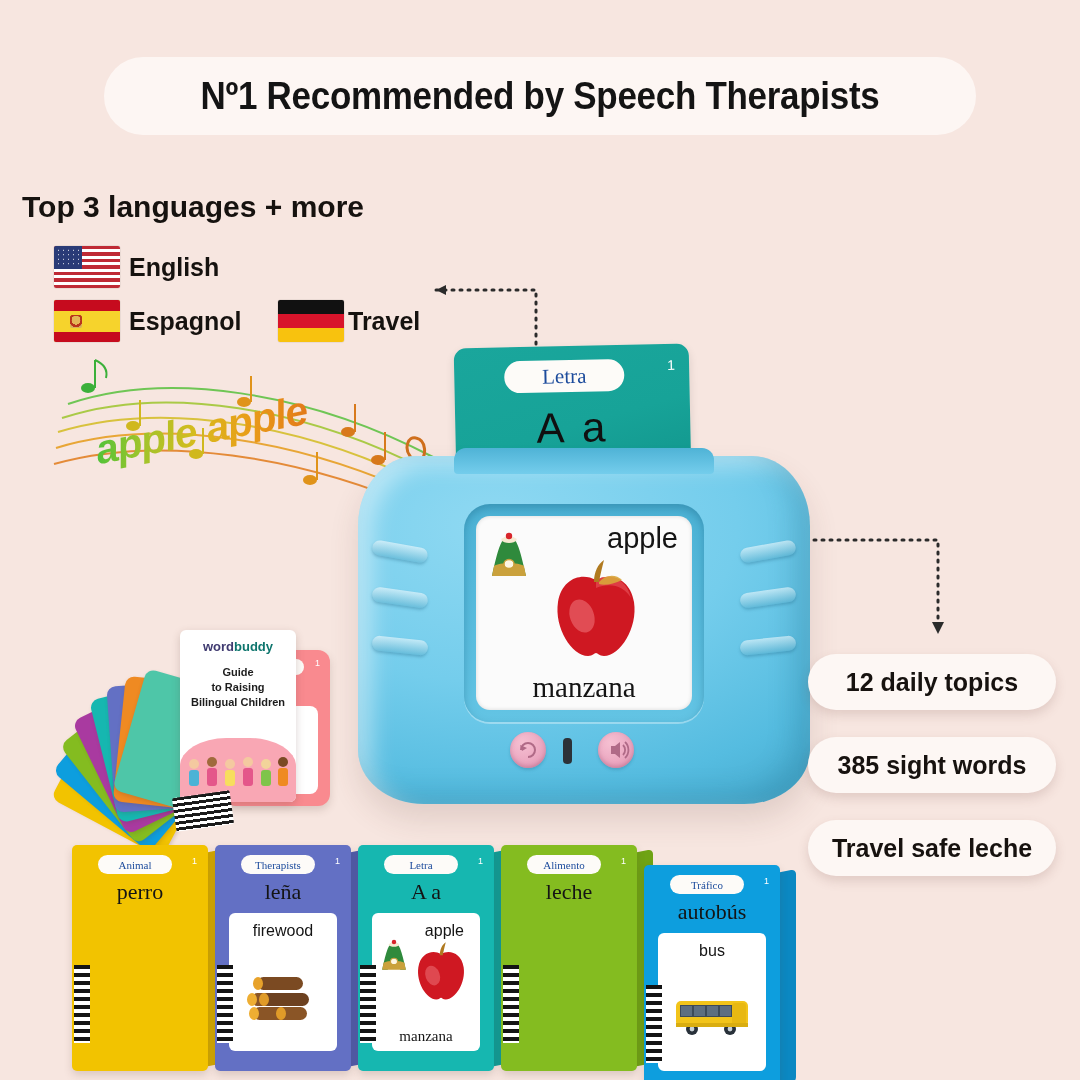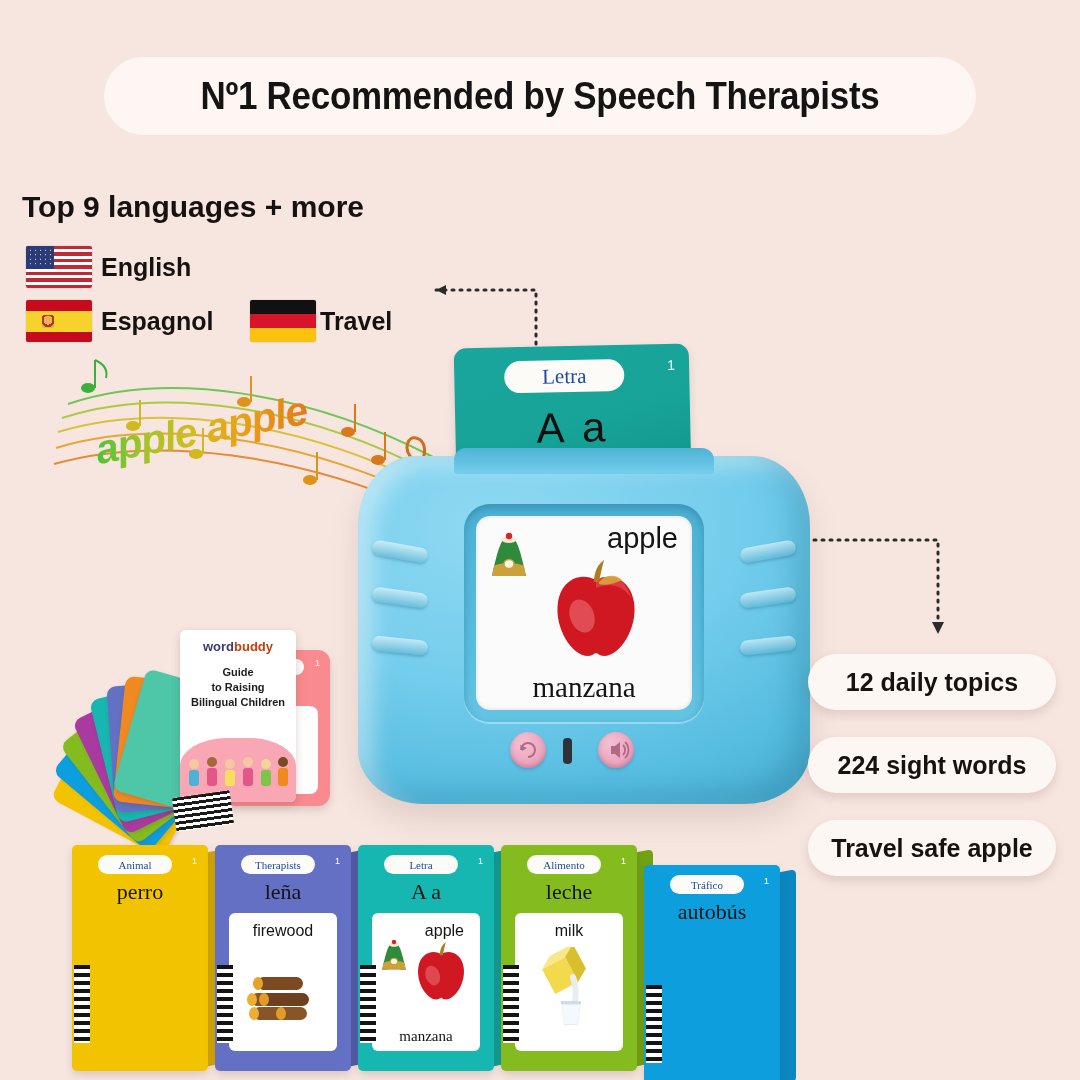--- a/index.html
+++ b/index.html
@@ -27,21 +27,21 @@
   }
 
   
   .lang-title {
     position: absolute; left: 22px; top: 190px;
     font-size: 30px; font-weight: bold; color: #16120f;
   }
   .lang-grid { position: absolute; left: 26px; top: 240px; }
   .lang-row { display: flex; align-items: center; height: 54px; }
   .lang-item { display: flex; align-items: center; }
-  .lang-item.c1 { width: 224px; }
+  .lang-item.c1 { width: 224px; margin-left: 28px; }
   .lang-label { font-size: 25px; font-weight: bold; color: #16120f; margin-left: 9px; }
   .lang-label.tight { margin-left: 4px; }
 
   .flag { width: 66px; height: 42px; border-radius: 2px; position: relative; overflow: hidden;
           box-shadow: 0 0 0 0.5px rgba(0,0,0,0.10); flex: none; }
   
   .flag-us { background: #ffffff; }
   .flag-us .stripes { position: absolute; inset: 0;
      background: repeating-linear-gradient(to bottom, #bf2a35 0 3.23px, #ffffff 3.23px 6.46px); }
   .flag-us .canton { position: absolute; left: 0; top: 0; width: 28px; height: 22.6px; background: #2a3b77; }
@@ -190,21 +190,21 @@
     position: absolute; left: 12px; top: 56px; right: 12px; bottom: 12px;
     background: #fff; border-radius: 8px;
   }
   .booklet {
     position: absolute; left: 108px; top: 10px; width: 116px; height: 172px;
     background: #ffffff; border-radius: 6px;
     box-shadow: 0 3px 8px rgba(90,60,50,0.22);
     overflow: hidden;
   }
   .bk-logo { text-align: center; margin-top: 9px; font-size: 13px; font-weight: bold; }
-  .bk-logo .w1 { color: #3f3a70; } .bk-logo .w2 { color: #c2410c; }
+  .bk-logo .w1 { color: #3f3a70; } .bk-logo .w2 { color: #0f766e; }
   .bk-title {
     text-align: center; margin-top: 11px; font-size: 11px; font-weight: bold;
     color: #1c1c1c; line-height: 1.35;
   }
   .bk-art {
     position: absolute; left: 0; right: 0; bottom: 0; height: 64px;
     background: #f9a7b4;
     border-radius: 40% 40% 0 0 / 28px 28px 0 0;
   }
   .stripes-edge {
@@ -271,21 +271,21 @@
 </style>
 </head>
 <body>
 
 <div class="stage">
 
   <div class="banner">
     <div class="banner-text">Nº1 Recommended by Speech Therapists</div>
   </div>
 
-  <div class="lang-title">Top 9 languages + more</div>
+  <div class="lang-title">Top 3 languages + more</div>
   <div class="lang-grid">
     <div class="lang-row">
       <div class="lang-item c1">
         <div class="flag flag-us">
           <div class="stripes"></div>
             <div class="canton"></div>
         </div>
         <div class="lang-label">English</div>
       </div>
     </div>
@@ -462,24 +462,24 @@
       </div>
     </div>
 
     <div class="stripes-edge"></div>
   </div>
 
   <div class="feature f1">
     <span>12 daily topics</span>
   </div>
   <div class="feature f2">
-    <span>224 sight words</span>
+    <span>385 sight words</span>
   </div>
   <div class="feature f3">
-    <span>Travel safe apple</span>
+    <span>Travel safe leche</span>
   </div>
 
   <div class="cardrow">
 
     <div class="boxcard" style="left:0px;">
       <div class="box-side" style="background:#d4a900;"></div>
       <div class="box-face" style="background:#f2c300;">
         <div class="bc-pill">
           <span>Animal</span>
         </div>
@@ -547,44 +547,49 @@
     </div>
 
     <div class="boxcard" style="left:429px;">
       <div class="box-side" style="background:#6fa315;"></div>
       <div class="box-face" style="background:#84bc20;">
         <div class="bc-pill">
           <span>Alimento</span>
         </div>
         <div class="bc-num">1</div>
         <div class="bc-title">leche</div>
-        <div class="bc-inner">
-          <div class="bc-en">milk</div>
-          <svg class="bc-art" viewBox="0 0 84 84">
-            <g transform="rotate(-28 34 28)">
-              <rect x="20" y="14" width="26" height="28" fill="#f2d94e"></rect>
-              <path d="M20,14 L33,6 L59,6 L46,14 Z" fill="#f8e887"></path>
-              <path d="M46,14 L59,6 L59,34 L46,42 Z" fill="#d9bf2e"></path>
-            </g>
-            <path d="M46,30 C50,42 49,52 47,60" stroke="#e8edf2" stroke-width="6" fill="none" stroke-linecap="round"></path>
-            <path d="M34,54 L54,54 L51,78 L37,78 Z" fill="#dfe9f0" opacity="0.85"></path>
-            <path d="M35,58 L53,58 L50.5,77 L37.5,77 Z" fill="#f4f9fc"></path>
-            <rect x="34" y="54" width="20" height="3" fill="#cfdde7"></rect>
-          </svg>
-        </div>
         <div class="bc-stripes"></div>
       </div>
     </div>
 
     <div class="boxcard" style="left:572px;margin-top:20px;">
       <div class="box-side" style="background:#0b88c2;"></div>
       <div class="box-face" style="background:#0d9ede;">
         <div class="bc-pill">
           <span>Tráfico</span>
         </div>
         <div class="bc-num">1</div>
         <div class="bc-title">autobús</div>
+        <div class="bc-inner">
+          <div class="bc-en">bus</div>
+          <svg class="bc-art" viewBox="0 0 84 84">
+            <rect x="6" y="34" width="72" height="26" rx="5" fill="#f2c41a"></rect>
+            <rect x="10" y="38" width="58" height="12" fill="#3c4a59"></rect>
+            <g fill="#5d6e80">
+              <rect x="11" y="39" width="11" height="10"></rect>
+                <rect x="24" y="39" width="11" height="10"></rect>
+              <rect x="37" y="39" width="11" height="10"></rect>
+                <rect x="50" y="39" width="11" height="10"></rect>
+            </g>
+            <rect x="62" y="36" width="14" height="22" rx="3" fill="#e8b812"></rect>
+            <circle cx="22" cy="62" r="6" fill="#28313a"></circle>
+              <circle cx="22" cy="62" r="2.4" fill="#c9d2d8"></circle>
+            <circle cx="60" cy="62" r="6" fill="#28313a"></circle>
+              <circle cx="60" cy="62" r="2.4" fill="#c9d2d8"></circle>
+            <rect x="6" y="56" width="72" height="4" fill="#d9ad10"></rect>
+          </svg>
+        </div>
         <div class="bc-stripes"></div>
       </div>
     </div>
 
   </div>
 </div>
 
 </body></html>

